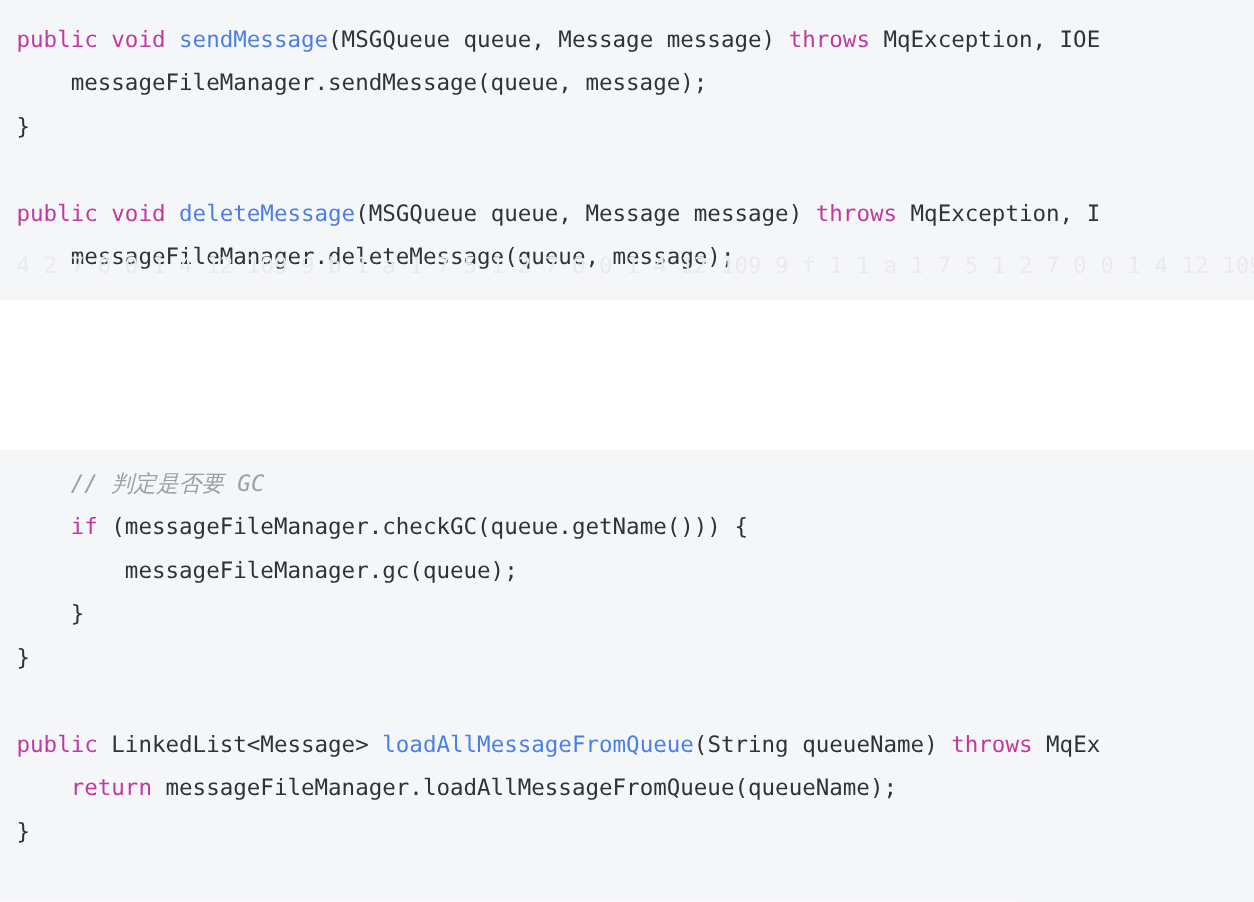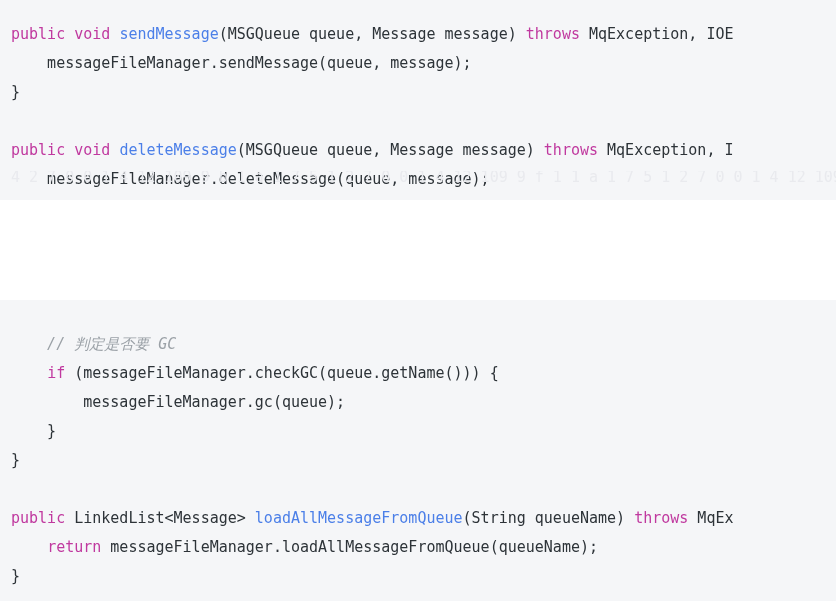--- a/index.html
+++ b/index.html
@@ -41,24 +41,23 @@
   .code-lines {
     position: absolute;
     left: 0;
     top: 0;
     width: 772px;
     white-space: pre;
     font-family: "DejaVu Sans Mono", "Liberation Mono", monospace;
     font-size: 15px;
     line-height: 29px;
     color: #2d3338;
-    margin-top: 8px;
   }
   #code-panel-top .code-lines { top: 12px; }
-  #code-panel-bottom .code-lines { top: 22px; }
+  #code-panel-bottom .code-lines { top: 8px; }
 
   .code-line {
     height: 29px;
     padding-left: 11px;
     white-space: pre;
     overflow: hidden;
   }
 
   
   .tok-kw      { color: #c0399f; }

